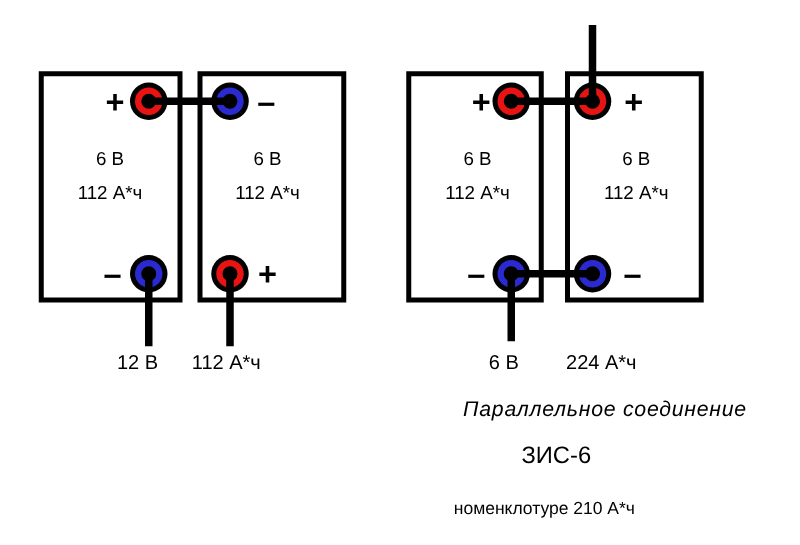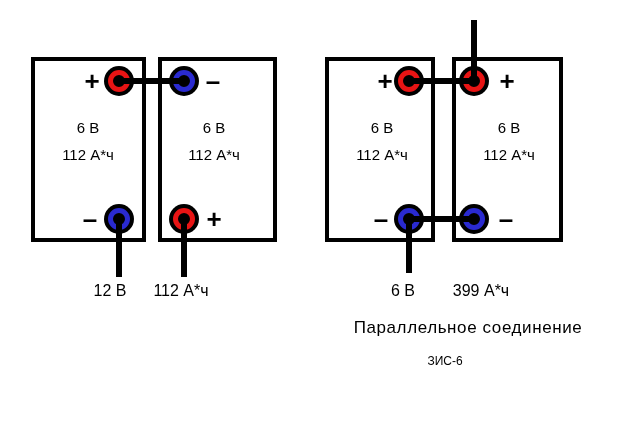--- a/index.html
+++ b/index.html
@@ -72,21 +72,21 @@
   .caption {
     position: absolute;
     transform: translateX(-50%);
     font-size: 17px;
     letter-spacing: 0.6px;
     white-space: nowrap;
   }
   .note-title {
     position: absolute;
     transform: translateX(-50%);
-    font-size: 12px;
+    font-size: 19px;
     white-space: nowrap;
   }
   .note-line {
     position: absolute;
     font-size: 14px;
     white-space: nowrap;
   }
 </style>
 </head>
 <body>
@@ -160,19 +160,20 @@
   <div class="terminal blue" style="left:459px; top:204px;">
       <div class="ring"></div>
     </div>
 
   <div class="wire" style="left:409px; top:78px;  width:65px; height:6px;"></div>
   <div class="wire" style="left:471px; top:20px;  width:6px; height:61px;"></div>
   <div class="wire" style="left:409px; top:216px; width:65px; height:6px;"></div>
   <div class="wire" style="left:406px; top:219px; width:6px; height:54px;"></div>
 
   <div class="result" style="left:403px; top:291px;">6 В</div>
-  <div class="result" style="left:481px; top:291px;">399 А*ч</div>
+  <div class="result" style="left:481px; top:291px;">224 А*ч</div>
 
-  <div class="caption" style="left:468px; top:318px;">Параллельное соединение</div>
+  <div class="caption" style="left:484px; top:318px;font-style:italic;">Параллельное соединение</div>
 
   <div class="note-title" style="left:445px; top:354px;">ЗИС-6</div>
+  <div class="note-line" style="left:363px; top:398px;">номенклотуре 210 А*ч</div>
 
 </div>
 
 </body></html>

